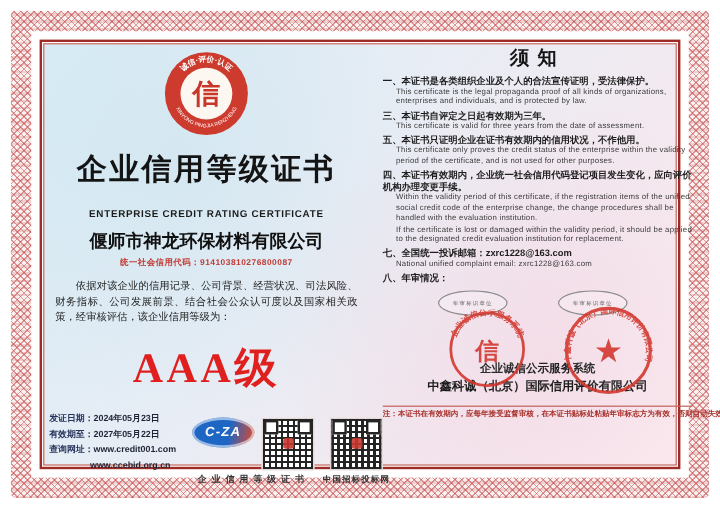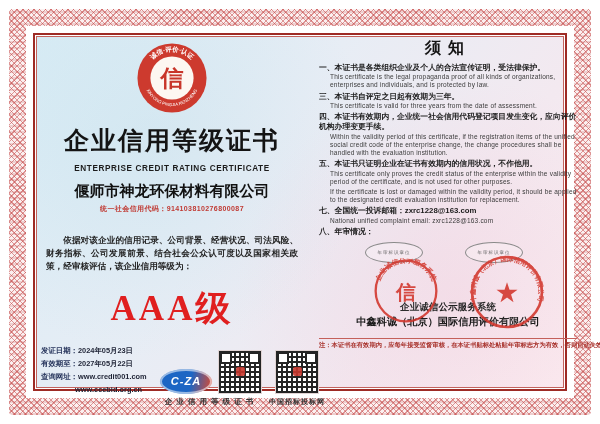--- a/index.html
+++ b/index.html
@@ -24,34 +24,34 @@
       radial-gradient(circle at 80% 75%, rgba(240,182,205,.25), transparent 45%),
       linear-gradient(125deg,#d9ecf5 0%,#e7edf5 40%,#f3e9f0 72%,#fbedf1 100%);}
 
   .content{position:absolute;left:36px;top:36px;right:36px;bottom:36px;}
 
   
   .col-left{position:absolute;left:4px;top:6px;width:264px;display:flex;flex-direction:column;align-items:center;}
   .emblem{width:72px;height:72px;}
   .cert-title{margin-top:10px;font-family:"Liberation Serif",serif;font-weight:bold;font-size:25px;
     letter-spacing:2px;color:#141414;white-space:nowrap;}
-  .cert-subtitle{margin-top:7px;font-size:8.2px;font-weight:bold;letter-spacing:.6px;color:#1c1c1c;white-space:nowrap;text-align:center;}
+  .cert-subtitle{margin-top:17px;font-size:8.2px;font-weight:bold;letter-spacing:.6px;color:#1c1c1c;white-space:nowrap;text-align:center;}
   .company{margin-top:9px;font-family:"Liberation Serif",serif;font-weight:bold;font-size:15px;color:#111;white-space:nowrap;}
   .credit-code{margin-top:3px;font-size:7px;font-weight:bold;color:#c03a33;letter-spacing:.4px;}
-  .statement{margin-top:20px;width:252px;font-family:"Liberation Serif",serif;font-size:8.6px;line-height:1.5;
-    color:#232323;text-align:justify;text-indent:2em;font-weight:bold;}
+  .statement{margin-top:8px;width:252px;font-family:"Liberation Serif",serif;font-size:8.6px;line-height:1.5;
+    color:#232323;text-align:justify;text-indent:2em;font-weight:normal;}
   .rating{margin-top:12px;font-family:"Liberation Serif",serif;font-weight:bold;font-size:35px;color:#e01f1f;letter-spacing:3px;}
 
   .bottom-block{margin-top:14px;width:262px;display:flex;align-items:flex-start;gap:7px;}
   .meta{display:flex;flex-direction:column;gap:3px;min-width:112px;}
   .meta-row{display:flex;font-size:7.4px;font-weight:bold;white-space:nowrap;}
   .meta-label{color:#27355c;}
   .meta-value{color:#1e2335;}
   .logo-group{display:flex;flex-direction:column;align-items:center;margin-top:4px;}
-  .logo-row{display:flex;align-items:flex-end;gap:6px;}
+  .logo-row{display:flex;align-items:flex-start;gap:6px;}
   .cza{width:52px;height:25px;border-radius:50%;background:linear-gradient(100deg,#1d66c4 58%,#e2482a);
     display:flex;align-items:center;justify-content:center;color:#fff;font-weight:bold;font-style:italic;
     font-size:11px;letter-spacing:1px;box-shadow:inset 0 0 0 2px rgba(255,255,255,.55);}
   .qr{width:42px;height:42px;background-color:#fff;border:1px solid #e0d4d4;position:relative;
     background-image:
       repeating-linear-gradient(0deg,#242424 0 2px,transparent 2px 5px),
       repeating-linear-gradient(90deg,#242424 0 2px,transparent 2px 5px);}
   .qr::before,.qr::after{content:"";position:absolute;width:8px;height:8px;border:2px solid #242424;background:#fff;}
   .qr::before{left:1px;top:1px;}
   .qr::after{right:1px;top:1px;}
@@ -163,26 +163,26 @@
 
       <div class="n-item">
         <div class="n-zh">一、本证书是各类组织企业及个人的合法宣传证明，受法律保护。</div>
         <div class="n-en">This certificate is the legal propaganda proof of all kinds of organizations, enterprises and individuals, and is protected by law.</div>
       </div>
       <div class="n-item">
         <div class="n-zh">三、本证书自评定之日起有效期为三年。</div>
         <div class="n-en">This certificate is valid for three years from the date of assessment.</div>
       </div>
       <div class="n-item">
+        <div class="n-zh">五、本证书只证明企业在证书有效期内的信用状况，不作他用。</div>
+        <div class="n-en">This certificate only proves the credit status of the enterprise within the validity period of the certificate, and is not used for other purposes.</div>
+      </div>
+      <div class="n-item">
         <div class="n-zh">四、本证书有效期内，企业统一社会信用代码登记项目发生变化，应向评价机构办理变更手续。</div>
         <div class="n-en">Within the validity period of this certificate, if the registration items of the unified social credit code of the enterprise change, the change procedures shall be handled with the evaluation institution.</div>
-      </div>
-      <div class="n-item">
-        <div class="n-zh">五、本证书只证明企业在证书有效期内的信用状况，不作他用。</div>
-        <div class="n-en">This certificate only proves the credit status of the enterprise within the validity period of the certificate, and is not used for other purposes.</div>
       </div>
       <div class="n-item">
         <div class="n-en">If the certificate is lost or damaged within the validity period, it should be applied to the designated credit evaluation institution for replacement.</div>
       </div>
       <div class="n-item">
         <div class="n-zh">七、全国统一投诉邮箱：zxrc1228@163.com</div>
         <div class="n-en">National unified complaint email: zxrc1228@163.com</div>
       </div>
       <div class="n-item">
         <div class="n-zh">八、年审情况：</div>

